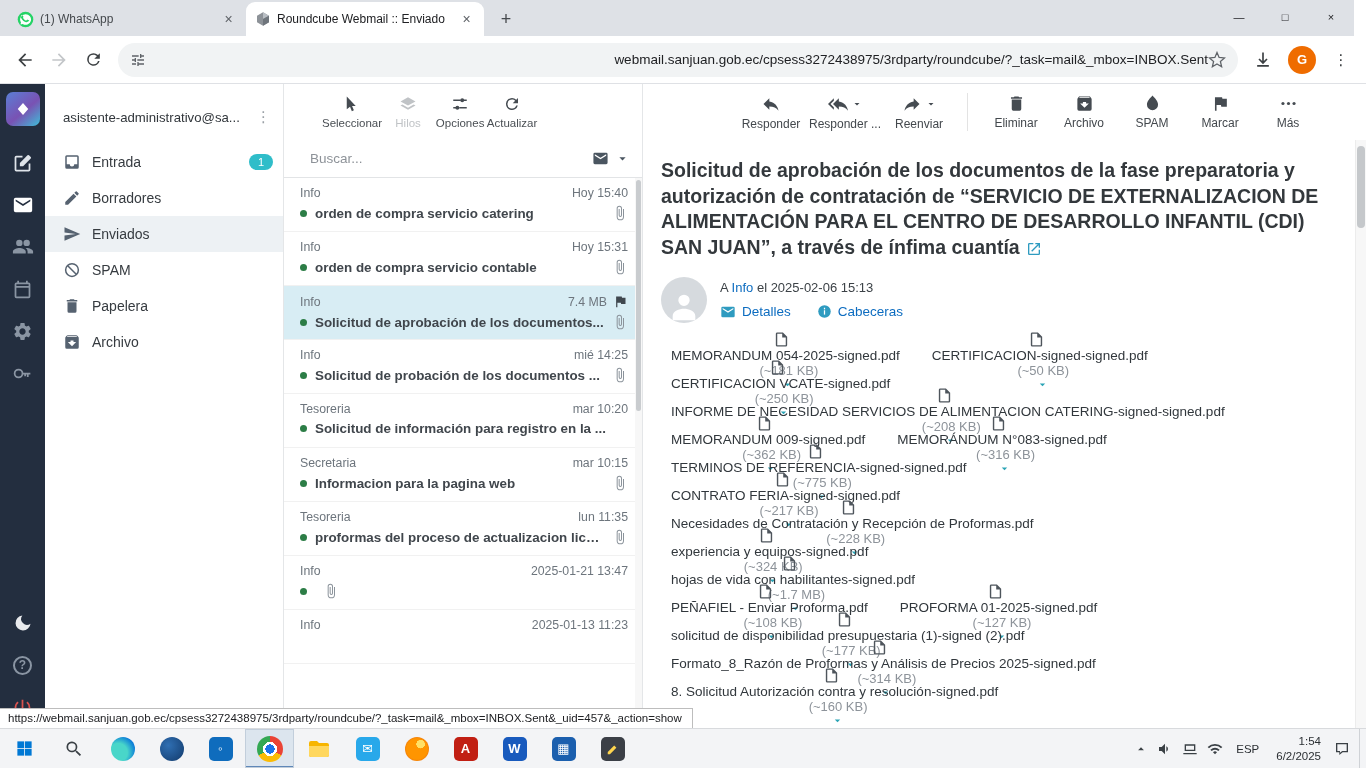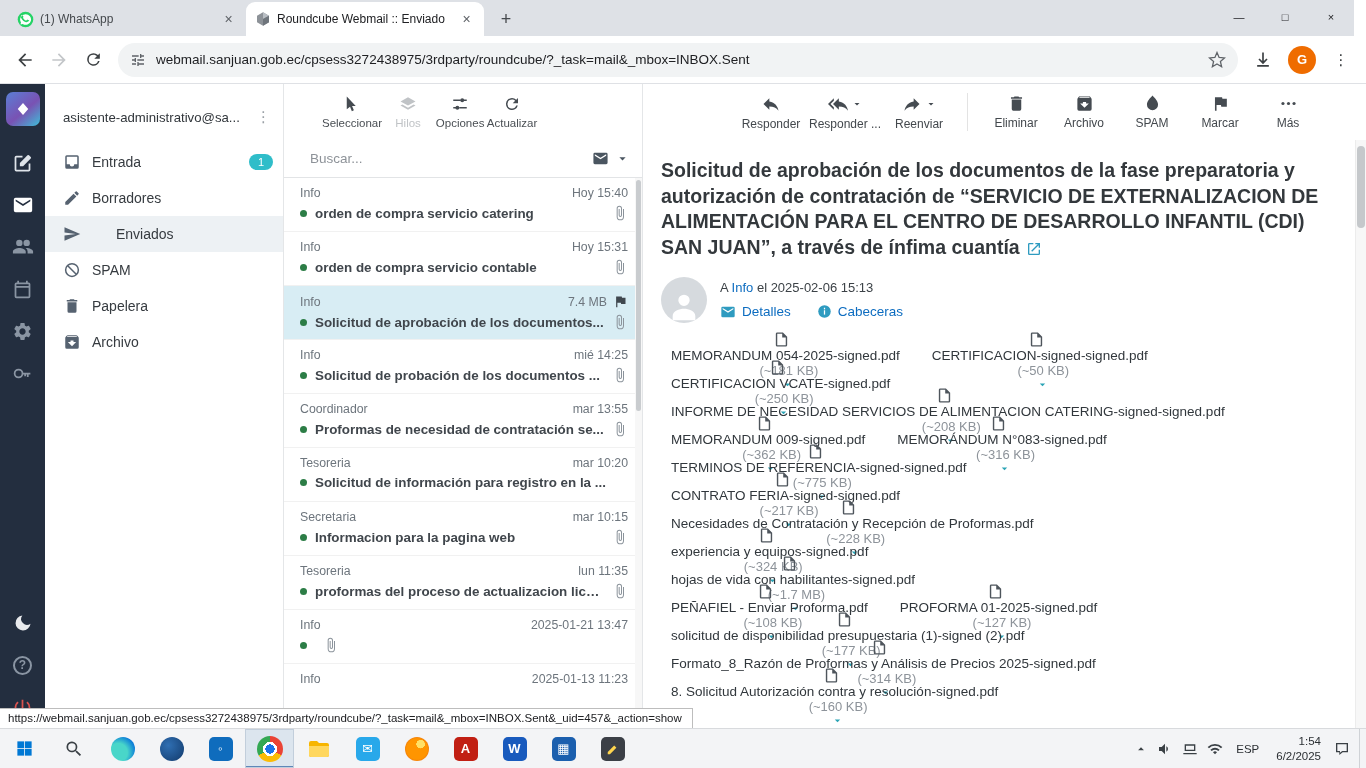--- a/index.html
+++ b/index.html
@@ -13,40 +13,40 @@
   .tab.active { background:#fff; border-radius:9px 9px 0 0; color:#202124; }
   .tab .ttl { flex:1; white-space:nowrap; overflow:hidden; text-overflow:ellipsis; margin:0 6px; }
   .tab .tclose { width:17px; height:17px; border-radius:50%; display:flex; align-items:center; justify-content:center; color:#5f6368; font-size:14px; }
   .newtab { width:28px; height:28px; margin:0 0 3px 8px; display:flex; align-items:center; justify-content:center; font-size:18px; color:#45494d; }
   .wincontrols { position:absolute; right:0; top:0; height:34px; display:flex; }
   .wincontrols span { width:46px; display:flex; align-items:center; justify-content:center; font-size:11px; color:#202124; }
   .navbar { position:absolute; top:36px; left:0; right:0; height:48px; background:#fff; border-bottom:1px solid #dfe1e5; display:flex; align-items:center; padding:0 8px; }
   .navbtn { width:34px; height:34px; border-radius:50%; display:flex; align-items:center; justify-content:center; color:#3c4043; }
   .navbtn.dis { color:#c3c6c9; }
   .addr { flex:1; height:34px; background:#f1f3f4; border-radius:17px; display:flex; align-items:center; padding:0 12px; margin:0 8px; color:#5f6368; }
-  .addr .url { flex:1; font-size:13.5px; color:#202124; margin-left:10px; white-space:nowrap; overflow:hidden; }
+  .addr .url { flex:1; font-size:13.5px; color:#202124; margin-left:10px; white-space:nowrap; overflow:hidden;text-align:right; }
   .avatar { width:28px; height:28px; border-radius:50%; background:#ef6c00; color:#fff; font-size:13px; font-weight:bold; display:flex; align-items:center; justify-content:center; margin:0 8px; }
 
   
   .app { position:absolute; top:84px; left:0; right:0; height:644px; display:flex; background:#fff; }
 
   .rail { width:45px; background:#232e3f; display:flex; flex-direction:column; align-items:center; flex:none; }
   .logo { width:34px; height:34px; margin-top:8px; border-radius:7px; background:linear-gradient(140deg,#5a7fd6 0%,#7952b3 55%,#3fbdd8 100%); display:flex; align-items:center; justify-content:center; }
   .rail-btn { width:45px; height:42px; display:flex; align-items:center; justify-content:center; color:#8a95a3; }
   .rail-btn.first { margin-top:16px; color:#dfe4ea; }
   .rail-btn.active { color:#ffffff; }
   .rail-sp { flex:1; }
   .help-circ { width:19px; height:19px; border-radius:50%; border:2px solid #8a95a3; color:#8a95a3; font-size:12px; font-weight:bold; display:flex; align-items:center; justify-content:center; }
 
   .folders { width:239px; background:#fff; border-right:1px solid #e4e6e8; flex:none; }
   .acct { display:flex; align-items:center; padding:24px 12px 18px 18px; font-size:13.2px; color:#31363b; }
   .acct .kebab { margin-left:auto; color:#9aa0a6; font-size:15px; }
   .frow { height:36px; display:flex; align-items:center; padding:0 10px 0 18px; color:#363b40; font-size:14px; }
   .frow svg { color:#566270; margin-right:11px; }
-  .frow.sel { background:#edf1f4;gap:24px; }
+  .frow.sel { background:#edf1f4; }
   .badge { margin-left:auto; background:#2fbdc9; color:#fff; font-size:11px; padding:2px 9px; border-radius:10px; }
 
   .list { width:359px; border-right:1px solid #e4e6e8; display:flex; flex-direction:column; flex:none; }
   .ltoolbar { height:56px; display:flex; align-items:center; padding-left:38px; flex:none; }
   .tbtn { display:flex; flex-direction:column; align-items:center; color:#454b51; min-width:52px; }
   .tbtn .lbl { font-size:11.5px; margin-top:4px; color:#4a4f54; }
   .tbtn.dis, .tbtn.dis .lbl { color:#c0c3c6; }
   .search { height:38px; border-bottom:1px solid #e2e4e6; display:flex; align-items:center; padding:0 12px 0 26px; flex:none; }
   .search input { border:none; outline:none; flex:1; font-size:13.5px; font-family:inherit; color:#444; background:transparent; }
   .search input::placeholder { color:#8d9298; }
@@ -517,33 +517,20 @@
           <div class="m2">
               <span class="dot"></span>
               <span class="msub">Solicitud de probación de los documentos ...</span>
               <svg class="ic mclip" width="16" height="16">
                 <use href="#i-clip"></use>
               </svg>
             </div>
         </div>
         <div class="msg">
           <div class="m1">
-              <span class="mfrom">Coordinador</span>
-              <span class="mdate">mar 13:55</span>
-            </div>
-          <div class="m2">
-              <span class="dot"></span>
-              <span class="msub">Proformas de necesidad de contratación se...</span>
-              <svg class="ic mclip" width="16" height="16">
-                <use href="#i-clip"></use>
-              </svg>
-            </div>
-        </div>
-        <div class="msg">
-          <div class="m1">
               <span class="mfrom">Tesoreria</span>
               <span class="mdate">mar 10:20</span>
             </div>
           <div class="m2">
               <span class="dot"></span>
               <span class="msub">Solicitud de información para registro en la ...</span>
             </div>
         </div>
         <div class="msg">
           <div class="m1">

